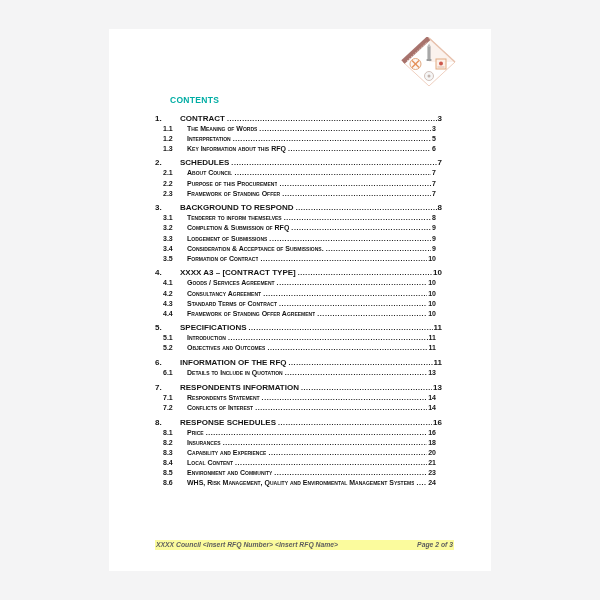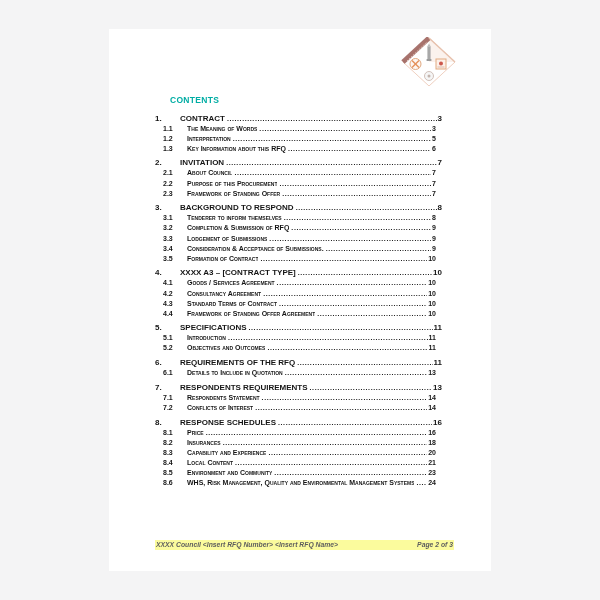--- a/index.html
+++ b/index.html
@@ -106,21 +106,21 @@
         <span class="pg">5</span>
       </div>
       <div class="row lvl2">
         <span class="num">1.3</span>
         <span class="title">Key Information about this RFQ</span>
         <span class="leader"></span>
         <span class="pg">6</span>
       </div>
       <div class="row lvl1">
         <span class="num">2.</span>
-        <span class="title">INVITATION</span>
+        <span class="title">SCHEDULES</span>
         <span class="leader"></span>
         <span class="pg">7</span>
       </div>
       <div class="row lvl2">
         <span class="num">2.1</span>
         <span class="title">About Council</span>
         <span class="leader"></span>
         <span class="pg">7</span>
       </div>
       <div class="row lvl2">
@@ -214,33 +214,33 @@
         <span class="pg">11</span>
       </div>
       <div class="row lvl2">
         <span class="num">5.2</span>
         <span class="title">Objectives and Outcomes</span>
         <span class="leader"></span>
         <span class="pg">11</span>
       </div>
       <div class="row lvl1">
         <span class="num">6.</span>
-        <span class="title">REQUIREMENTS OF THE RFQ</span>
+        <span class="title">INFORMATION OF THE RFQ</span>
         <span class="leader"></span>
         <span class="pg">11</span>
       </div>
       <div class="row lvl2">
         <span class="num">6.1</span>
         <span class="title">Details to Include in Quotation</span>
         <span class="leader"></span>
         <span class="pg">13</span>
       </div>
       <div class="row lvl1">
         <span class="num">7.</span>
-        <span class="title">RESPONDENTS REQUIREMENTS</span>
+        <span class="title">RESPONDENTS INFORMATION</span>
         <span class="leader"></span>
         <span class="pg">13</span>
       </div>
       <div class="row lvl2">
         <span class="num">7.1</span>
         <span class="title">Respondents Statement</span>
         <span class="leader"></span>
         <span class="pg">14</span>
       </div>
       <div class="row lvl2">

